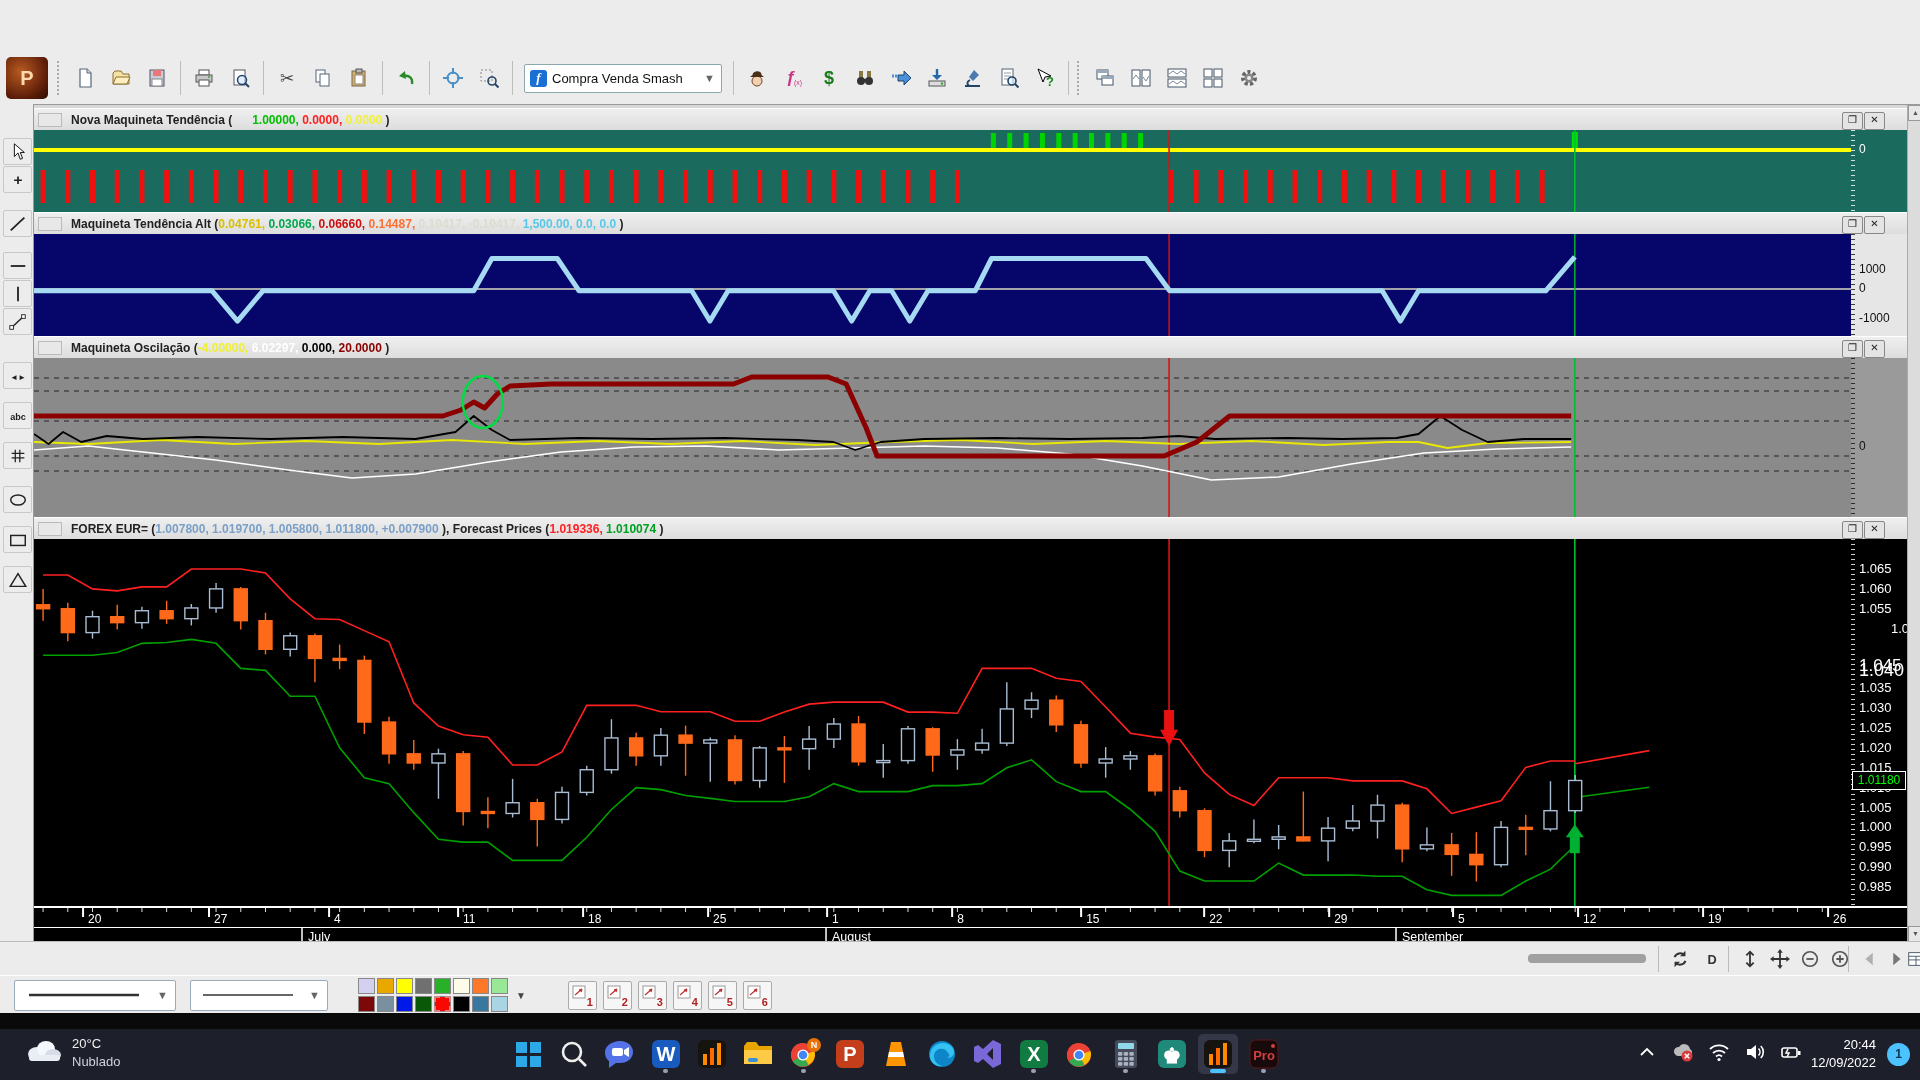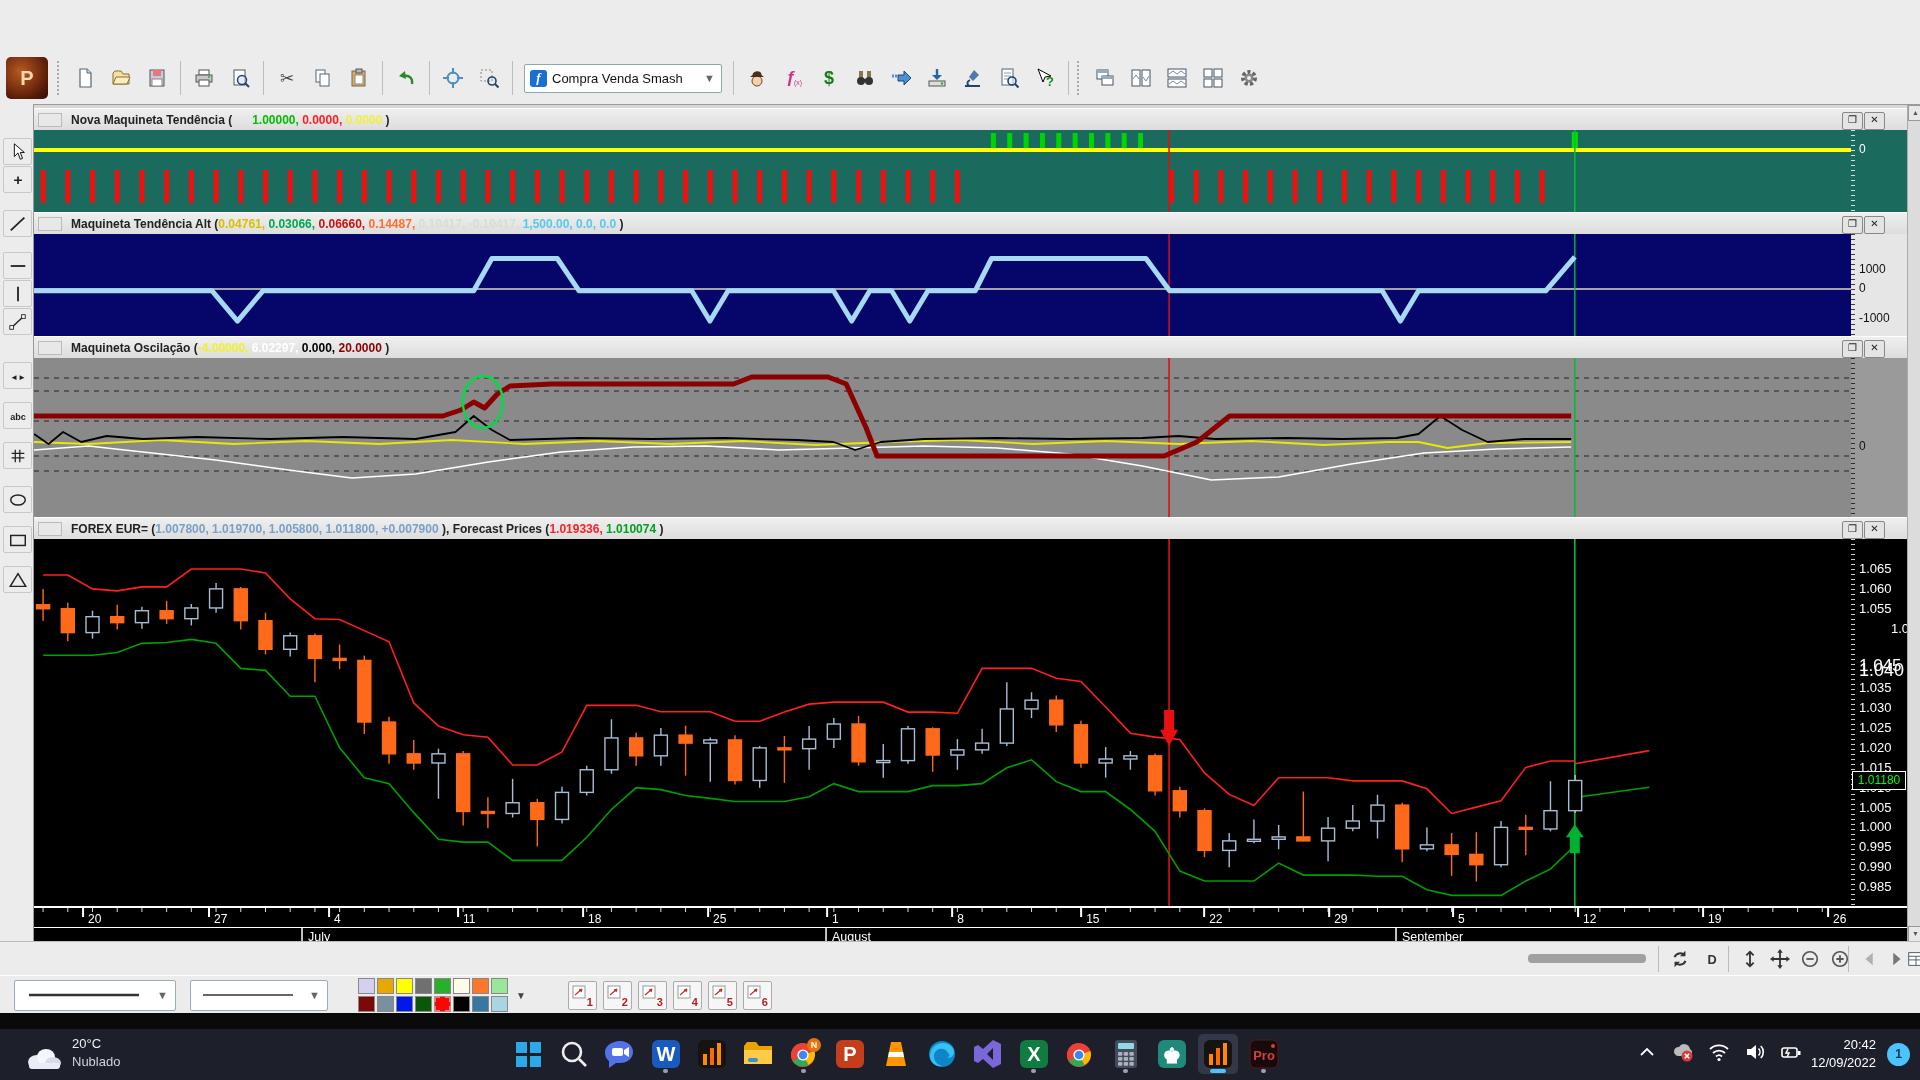--- a/index.html
+++ b/index.html
@@ -71,21 +71,21 @@
   .lcombo .chev{margin-left:auto;margin-right:7px;color:#666;font-size:11px;}
   #palette{display:grid;grid-template-columns:repeat(8,17px);grid-auto-rows:16px;gap:2px;margin-left:30px;}
   .swatch{width:17px;height:16px;border:1px solid #888;box-sizing:border-box;}
   .swatch.sel{outline:2px dashed #c88;outline-offset:-2px;}
   .tplbtn{width:27px;height:27px;background:#f6f6f6;border:1px solid #aaa;border-radius:2px;margin-left:6px;
     position:relative;font-size:11px;color:#222;}
   .tplbtn .num{position:absolute;right:3px;bottom:1px;color:#b02020;font-weight:bold;}
   #blackstrip{left:0;top:1013px;width:1920px;height:16px;background:#0a0a0a;}
   
   #taskbar{left:0;top:1029px;width:1920px;height:51px;background:#1d1f2b;color:#fff;}
-  #weather{position:absolute;left:24px;top:6px;display:flex;align-items:flex-end;}
+  #weather{position:absolute;left:24px;top:6px;display:flex;align-items:flex-start;}
   #weather .wtxt{margin-left:10px;font-size:13px;line-height:18px;color:#f0f0f0;}
   #taskicons{position:absolute;left:505px;top:5px;display:flex;}
   .tico{width:40px;height:40px;margin:0 3px;border-radius:5px;display:flex;align-items:center;
     justify-content:center;position:relative;}
   .tico.active{background:#343747;}
   .rundot{position:absolute;bottom:1px;left:17px;width:5px;height:4px;border-radius:2px;background:#9aa0b0;}
   .runpill{position:absolute;bottom:1px;left:12px;width:16px;height:4px;border-radius:2px;background:#4cc2ff;}
   #tray{position:absolute;right:118px;top:12px;display:flex;align-items:center;gap:14px;}
   #clock{position:absolute;right:44px;top:7px;font-size:13px;text-align:right;line-height:18px;color:#fff;}
   #badge{position:absolute;right:10px;top:14px;width:23px;height:23px;border-radius:50%;background:#4cc2ff;
@@ -1088,18 +1088,18 @@
         </div>
         <div style="display: flex;">
           <svg width="22" height="22" viewBox="0 0 22 22">
             <rect x="2" y="7" width="15" height="9" rx="2" fill="none" stroke="#fff" stroke-width="1.6"></rect>
             <rect x="18" y="10" width="2.5" height="4" fill="#fff"></rect>
             <path d="M8 8l-2 4h3l-2 4" fill="none" stroke="#fff" stroke-width="1.5"></path>
           </svg>
         </div>
       </div>
     <div id="clock">
-      <div>20:42</div>
+      <div>20:44</div>
       <div>12/09/2022</div>
     </div>
     <div id="badge">1</div>
   </div>
 </div>
 
 </body></html>

